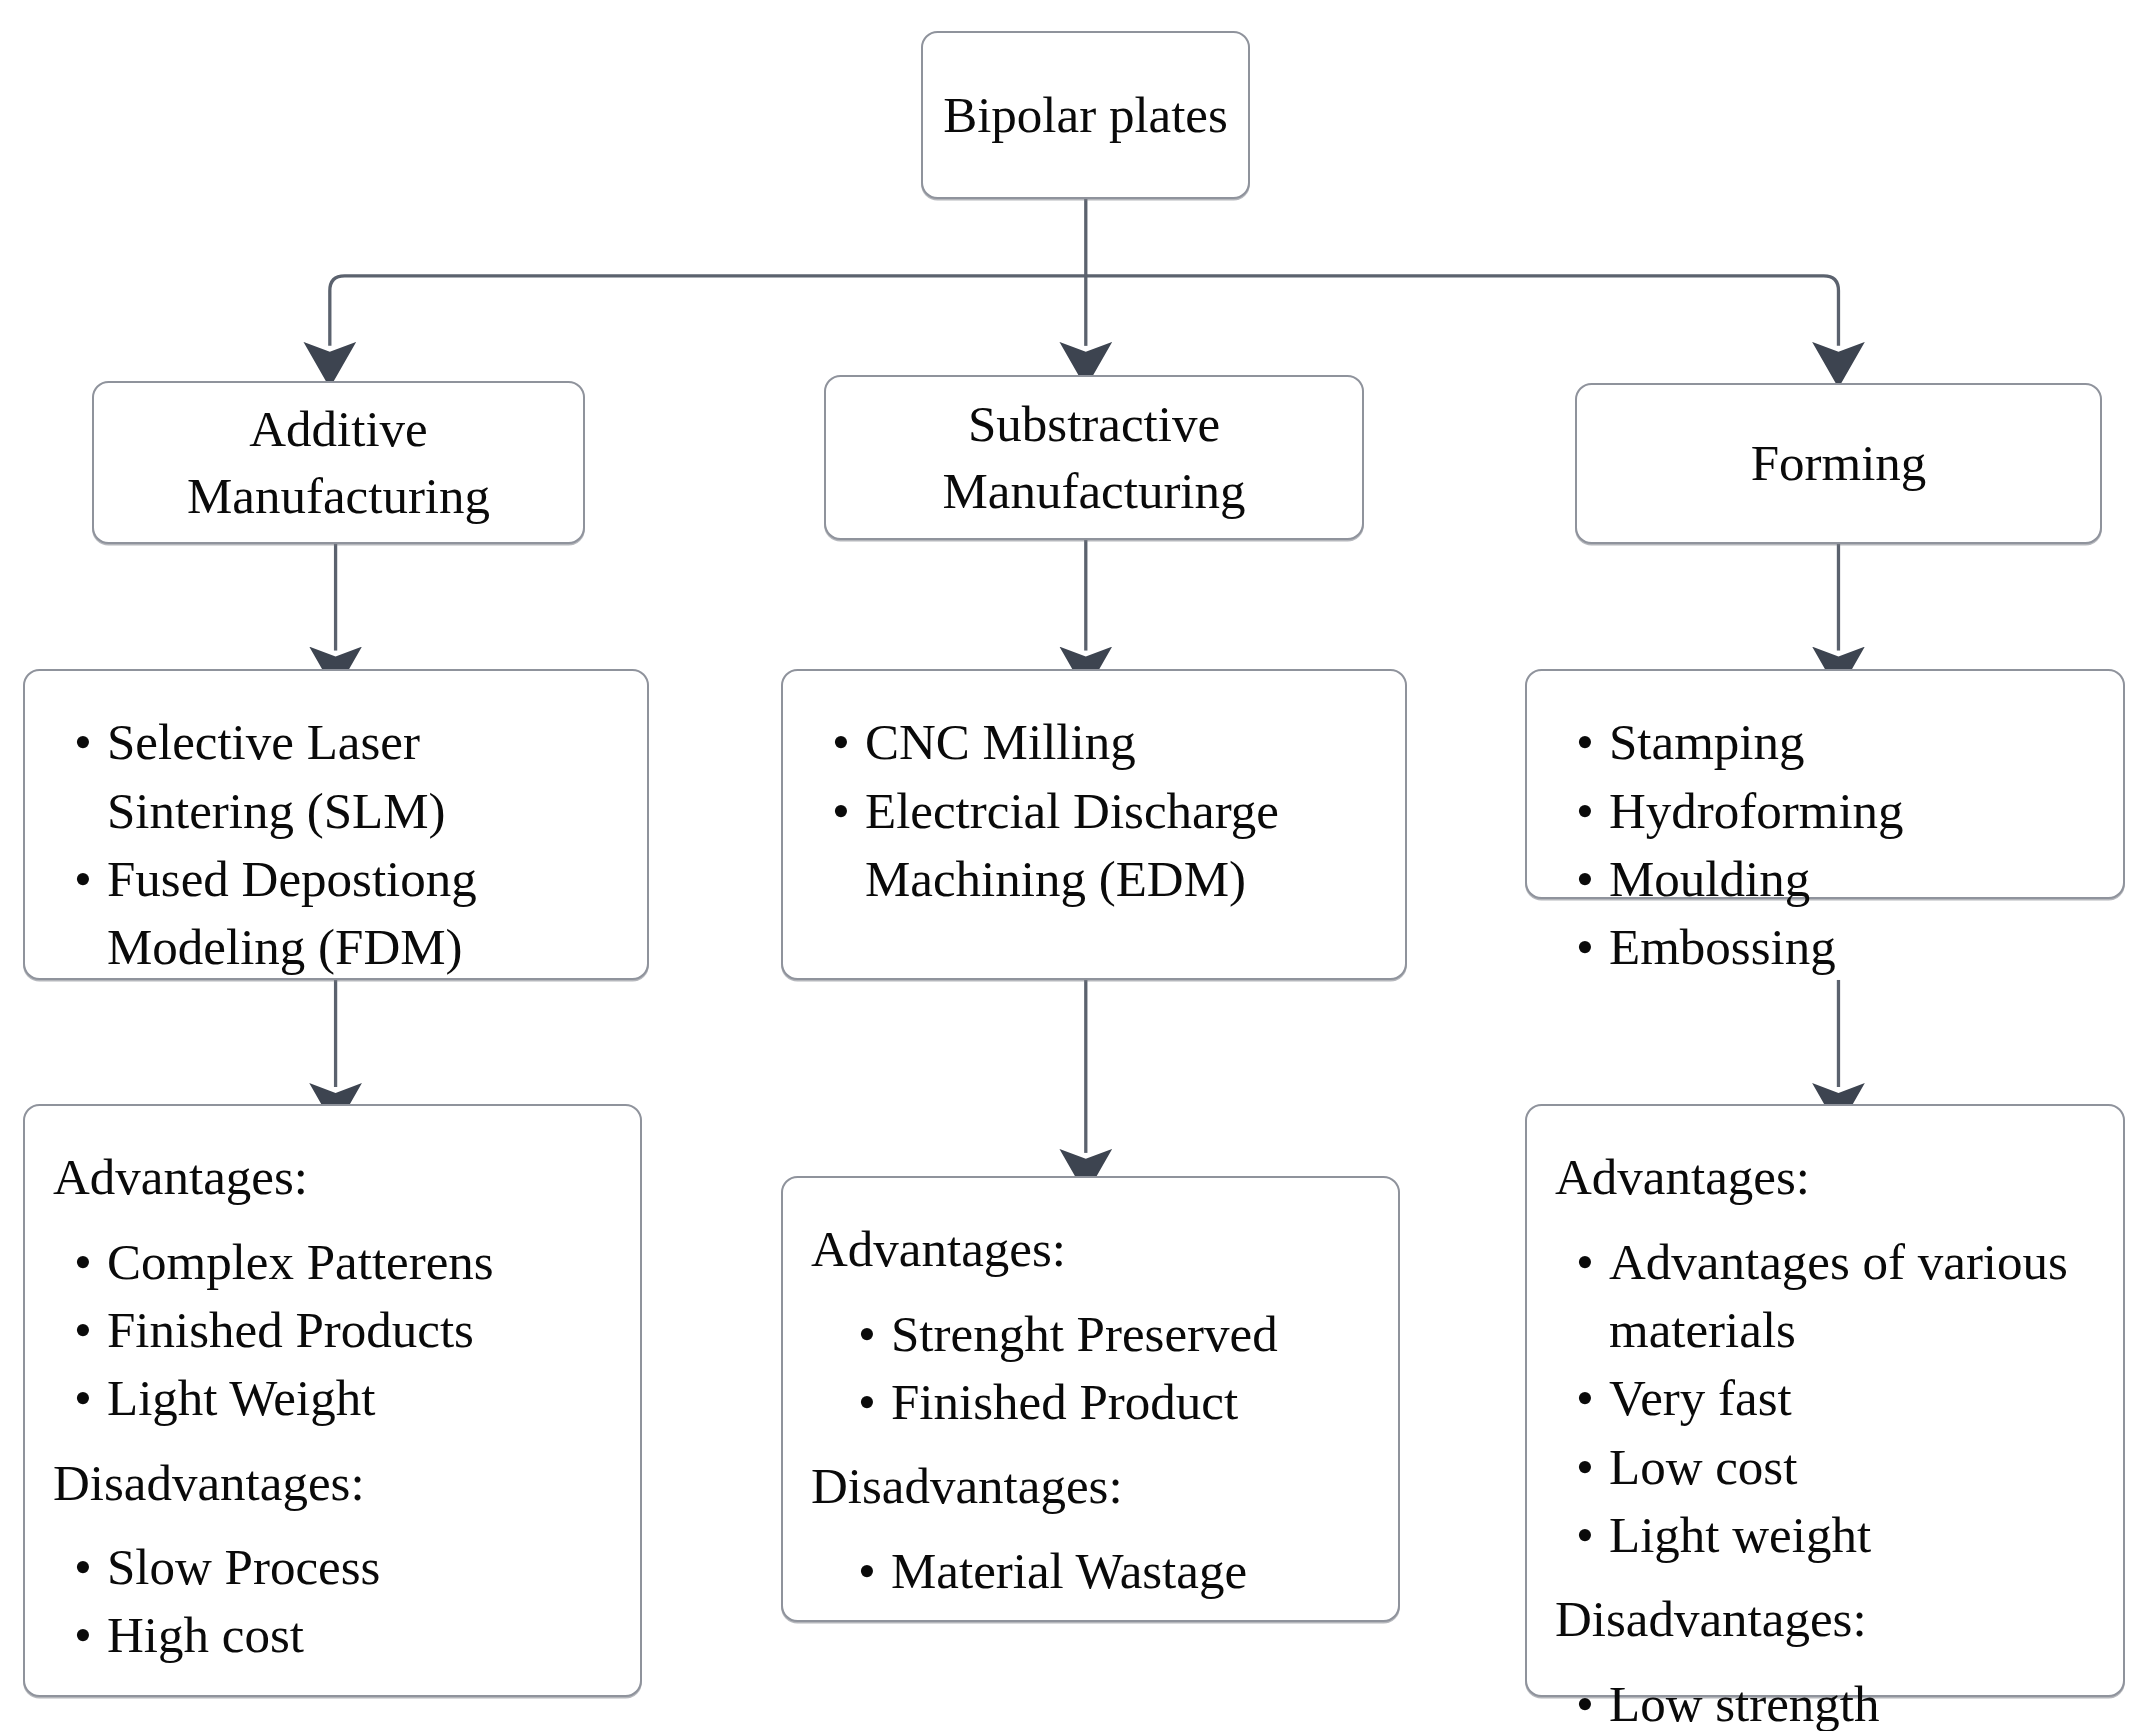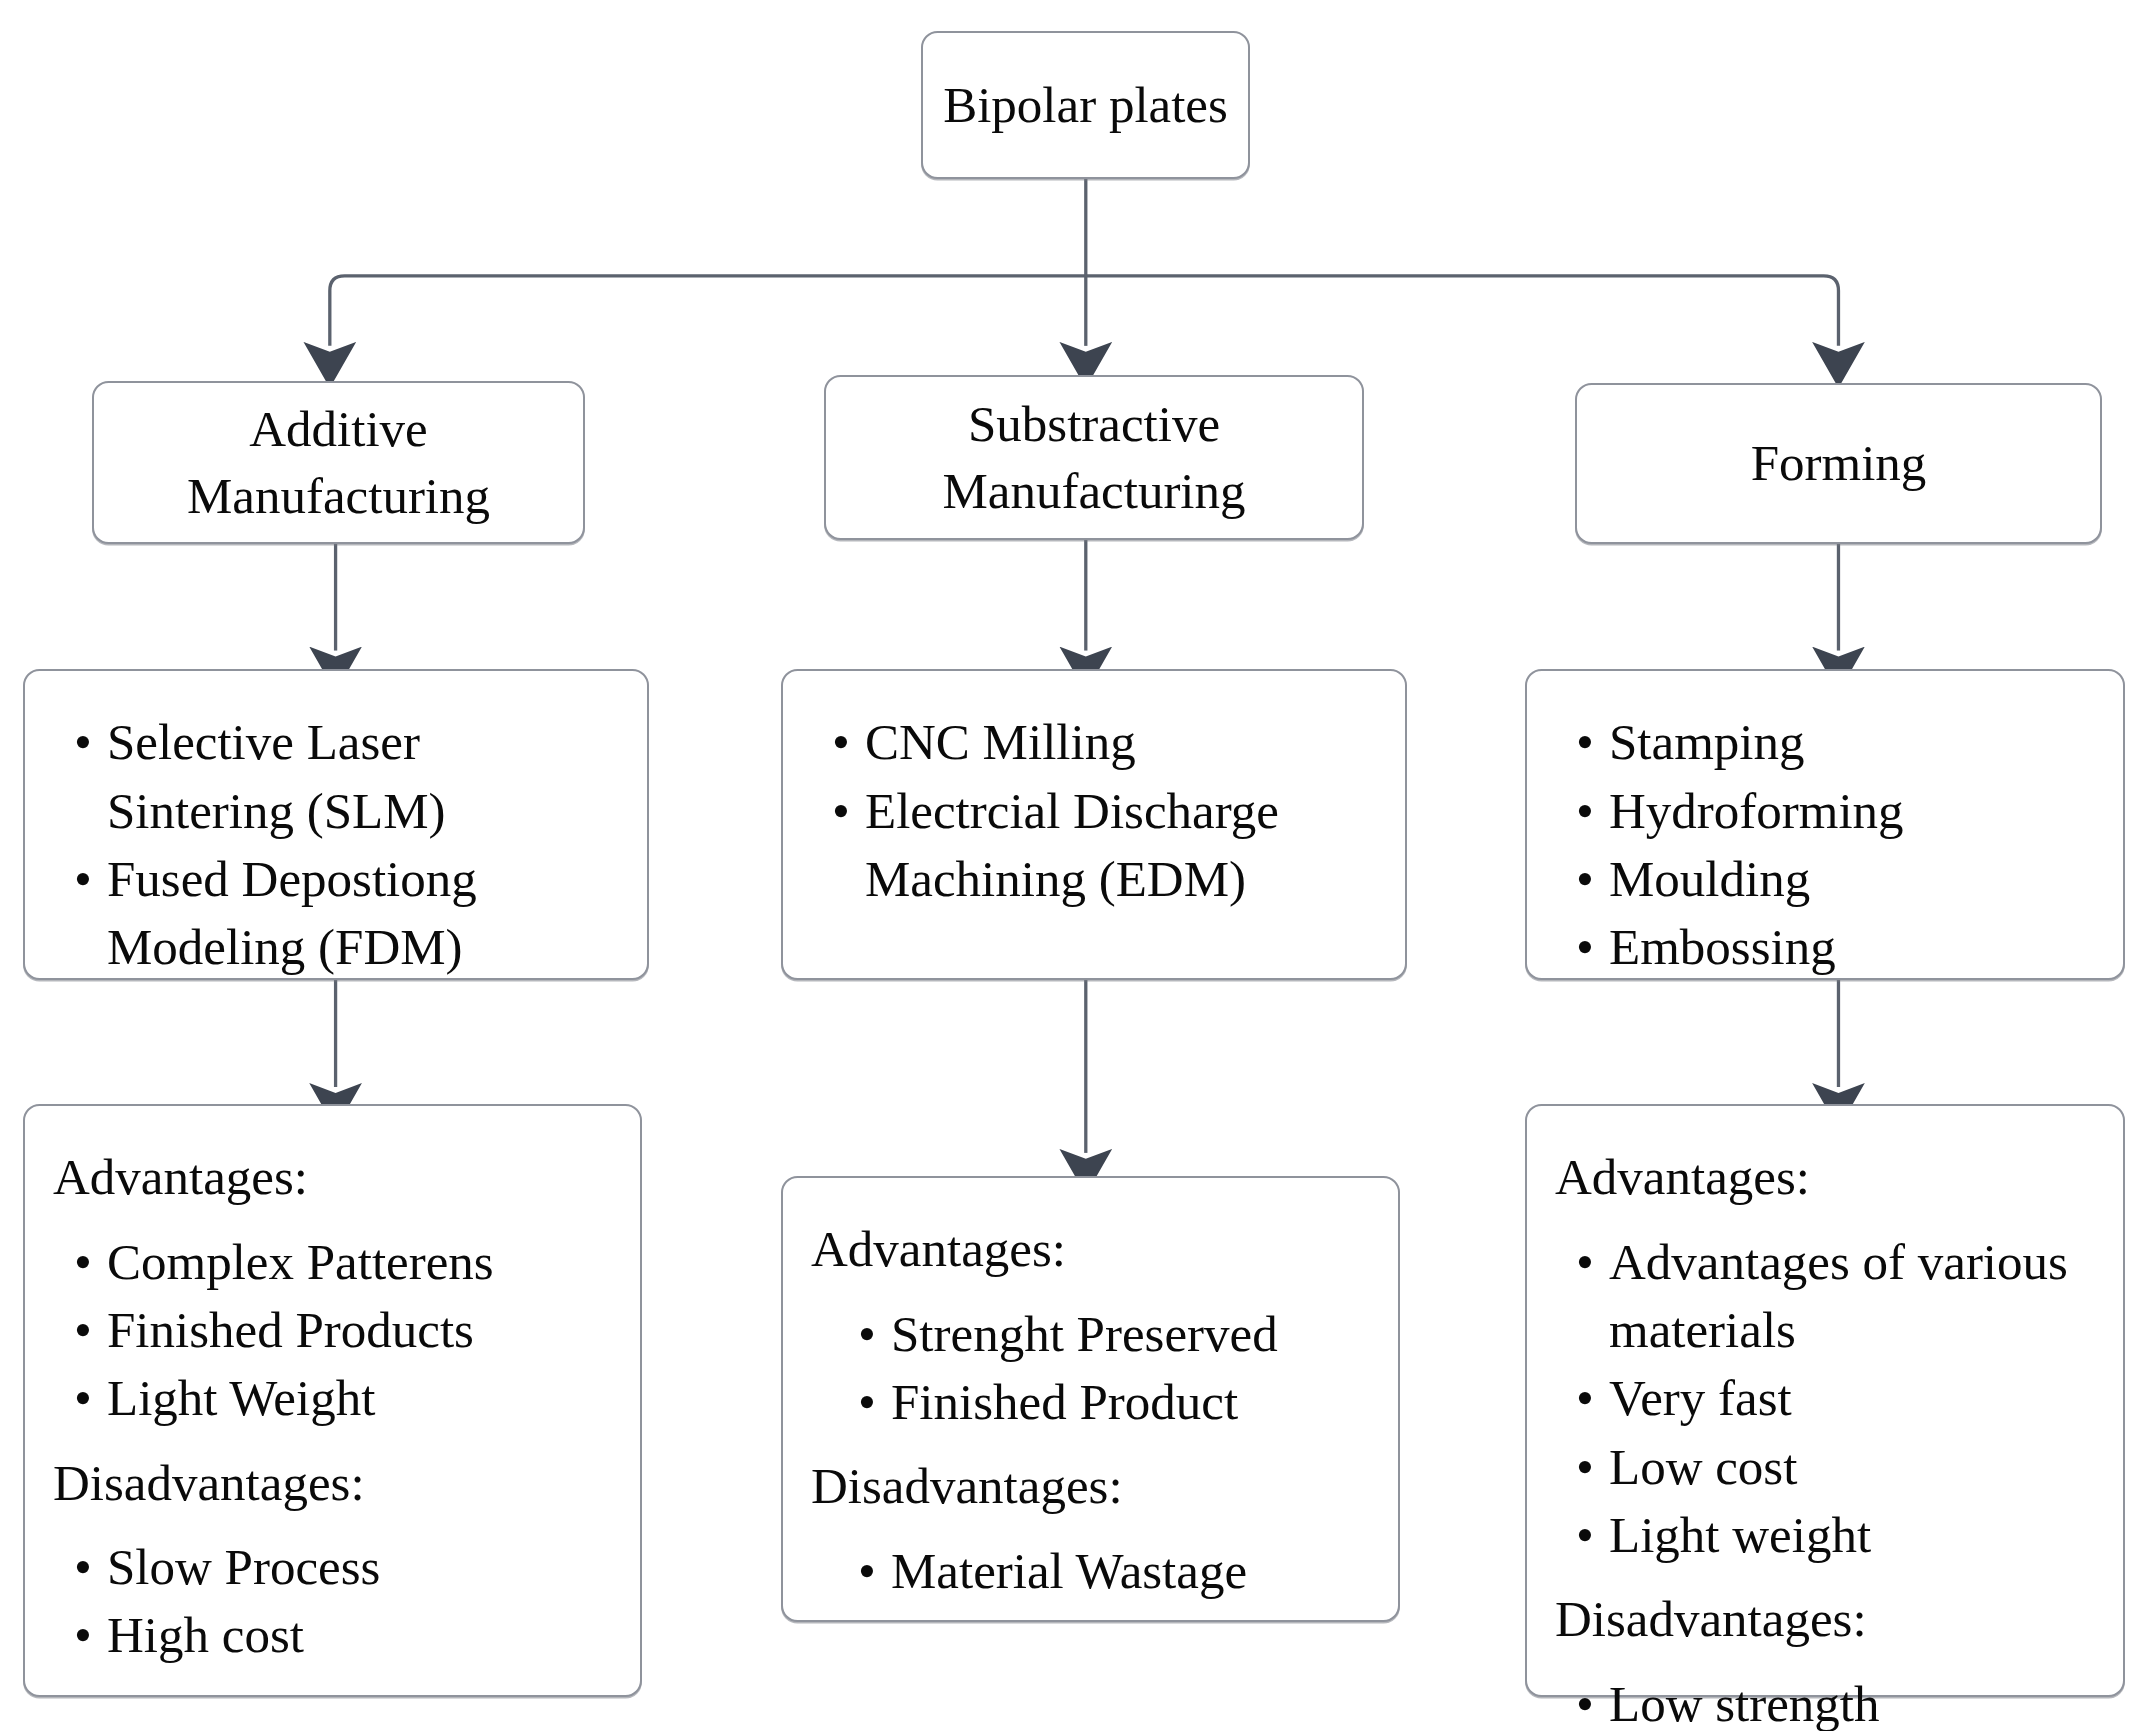--- a/index.html
+++ b/index.html
@@ -103,21 +103,21 @@
       <path d="M407,1190 L407,1320" marker-end="url(#arrow)"></path>
 
       <path d="M1318,655 L1318,790" marker-end="url(#arrow)"></path>
       <path d="M1318,1190 L1318,1400" marker-end="url(#arrow)"></path>
 
       <path d="M2232,660 L2232,790" marker-end="url(#arrow)"></path>
       <path d="M2232,1190 L2232,1320" marker-end="url(#arrow)"></path>
     </g>
   </svg>
 
-  <div class="node node-title" style="left:921px; top:31px; width:329px; height:148px;">
+  <div class="node node-title" style="left:921px; top:31px; width:329px; height:168px;">
     <span class="title-text">Bipolar plates</span>
   </div>
 
   <div class="node node-title" style="left:92px; top:381px; width:493px; height:163px;">
     <span>
       <span class="title-text">Additive</span>
       <span class="title-text">Manufacturing</span>
     </span>
   </div>
 
@@ -139,21 +139,21 @@
     </ul>
   </div>
 
   <div class="node node-list" style="left:781px; top:669px; width:626px; height:311px; ">
     <ul>
       <li>CNC Milling</li>
       <li>Electrcial Discharge Machining (EDM)</li>
     </ul>
   </div>
 
-  <div class="node node-list" style="left:1525px; top:669px; width:600px; height:311px;">
+  <div class="node node-list" style="left:1525px; top:669px; width:600px; height:230px;">
     <ul>
       <li>Stamping</li>
       <li>Hydroforming</li>
       <li>Moulding</li>
       <li>Embossing</li>
     </ul>
   </div>
 
   <div class="node node-list" style="left:23px; top:1104px; width:619px; height:593px;">
     <div class="list-head">Advantages:</div>

